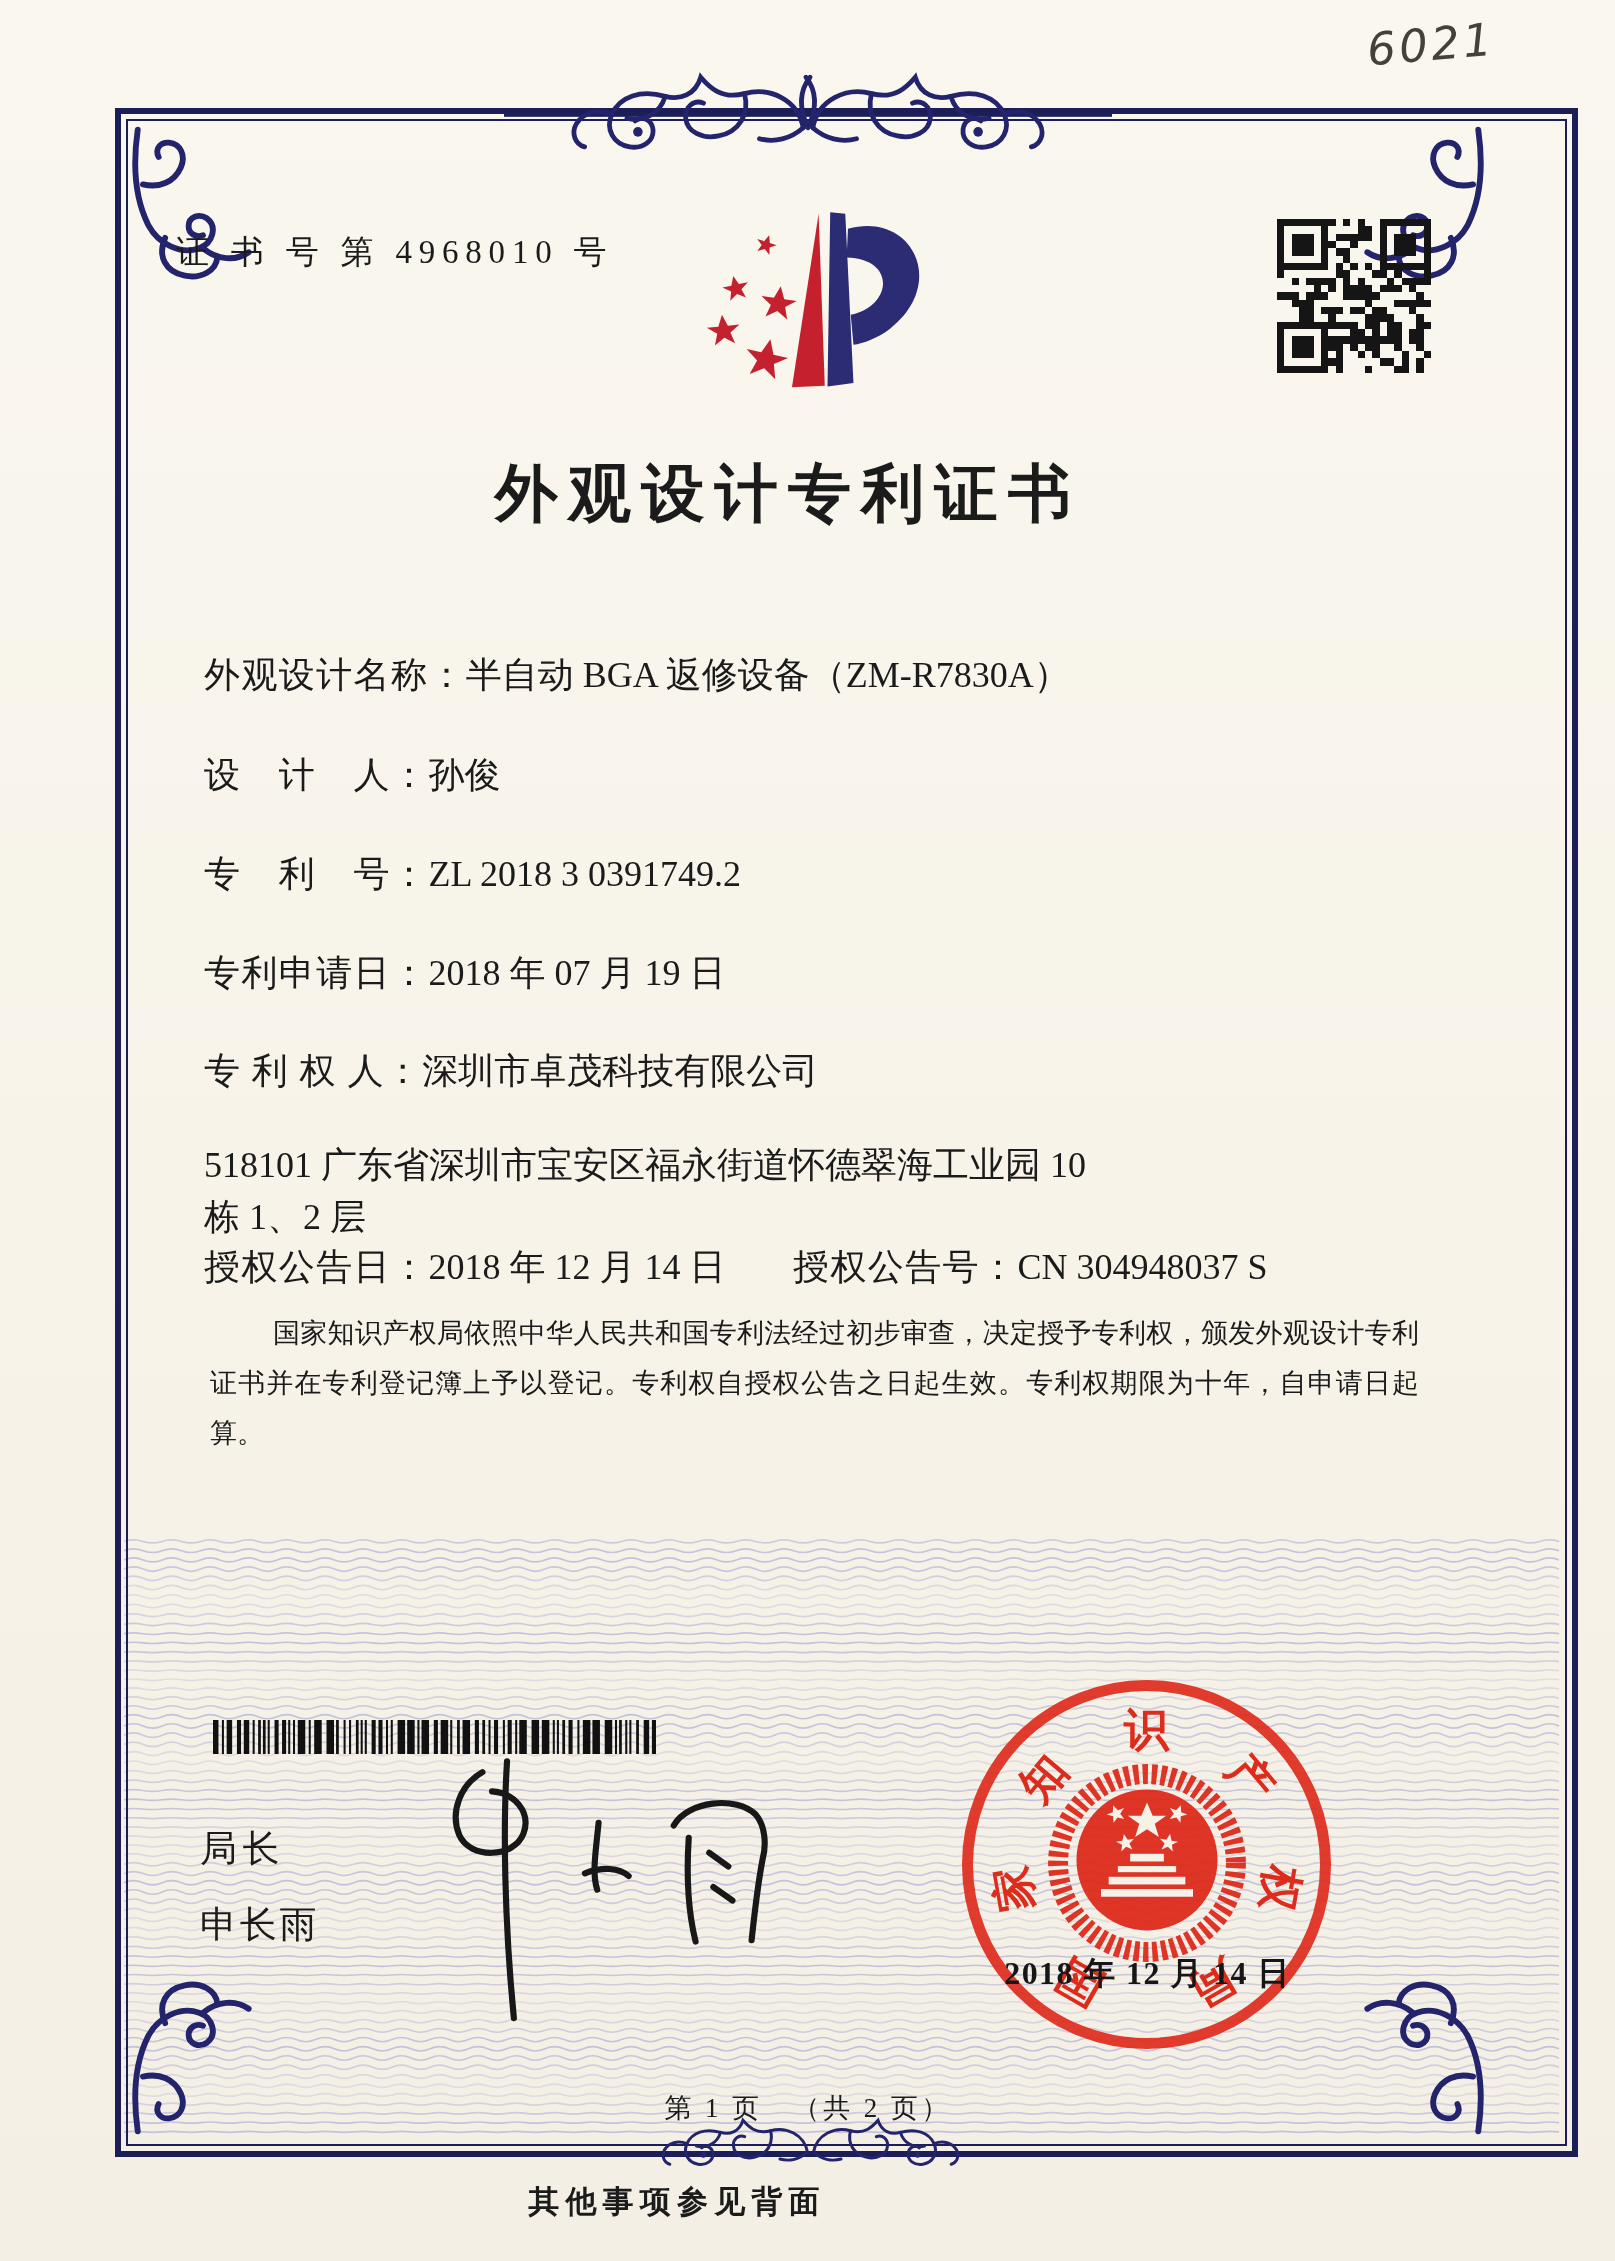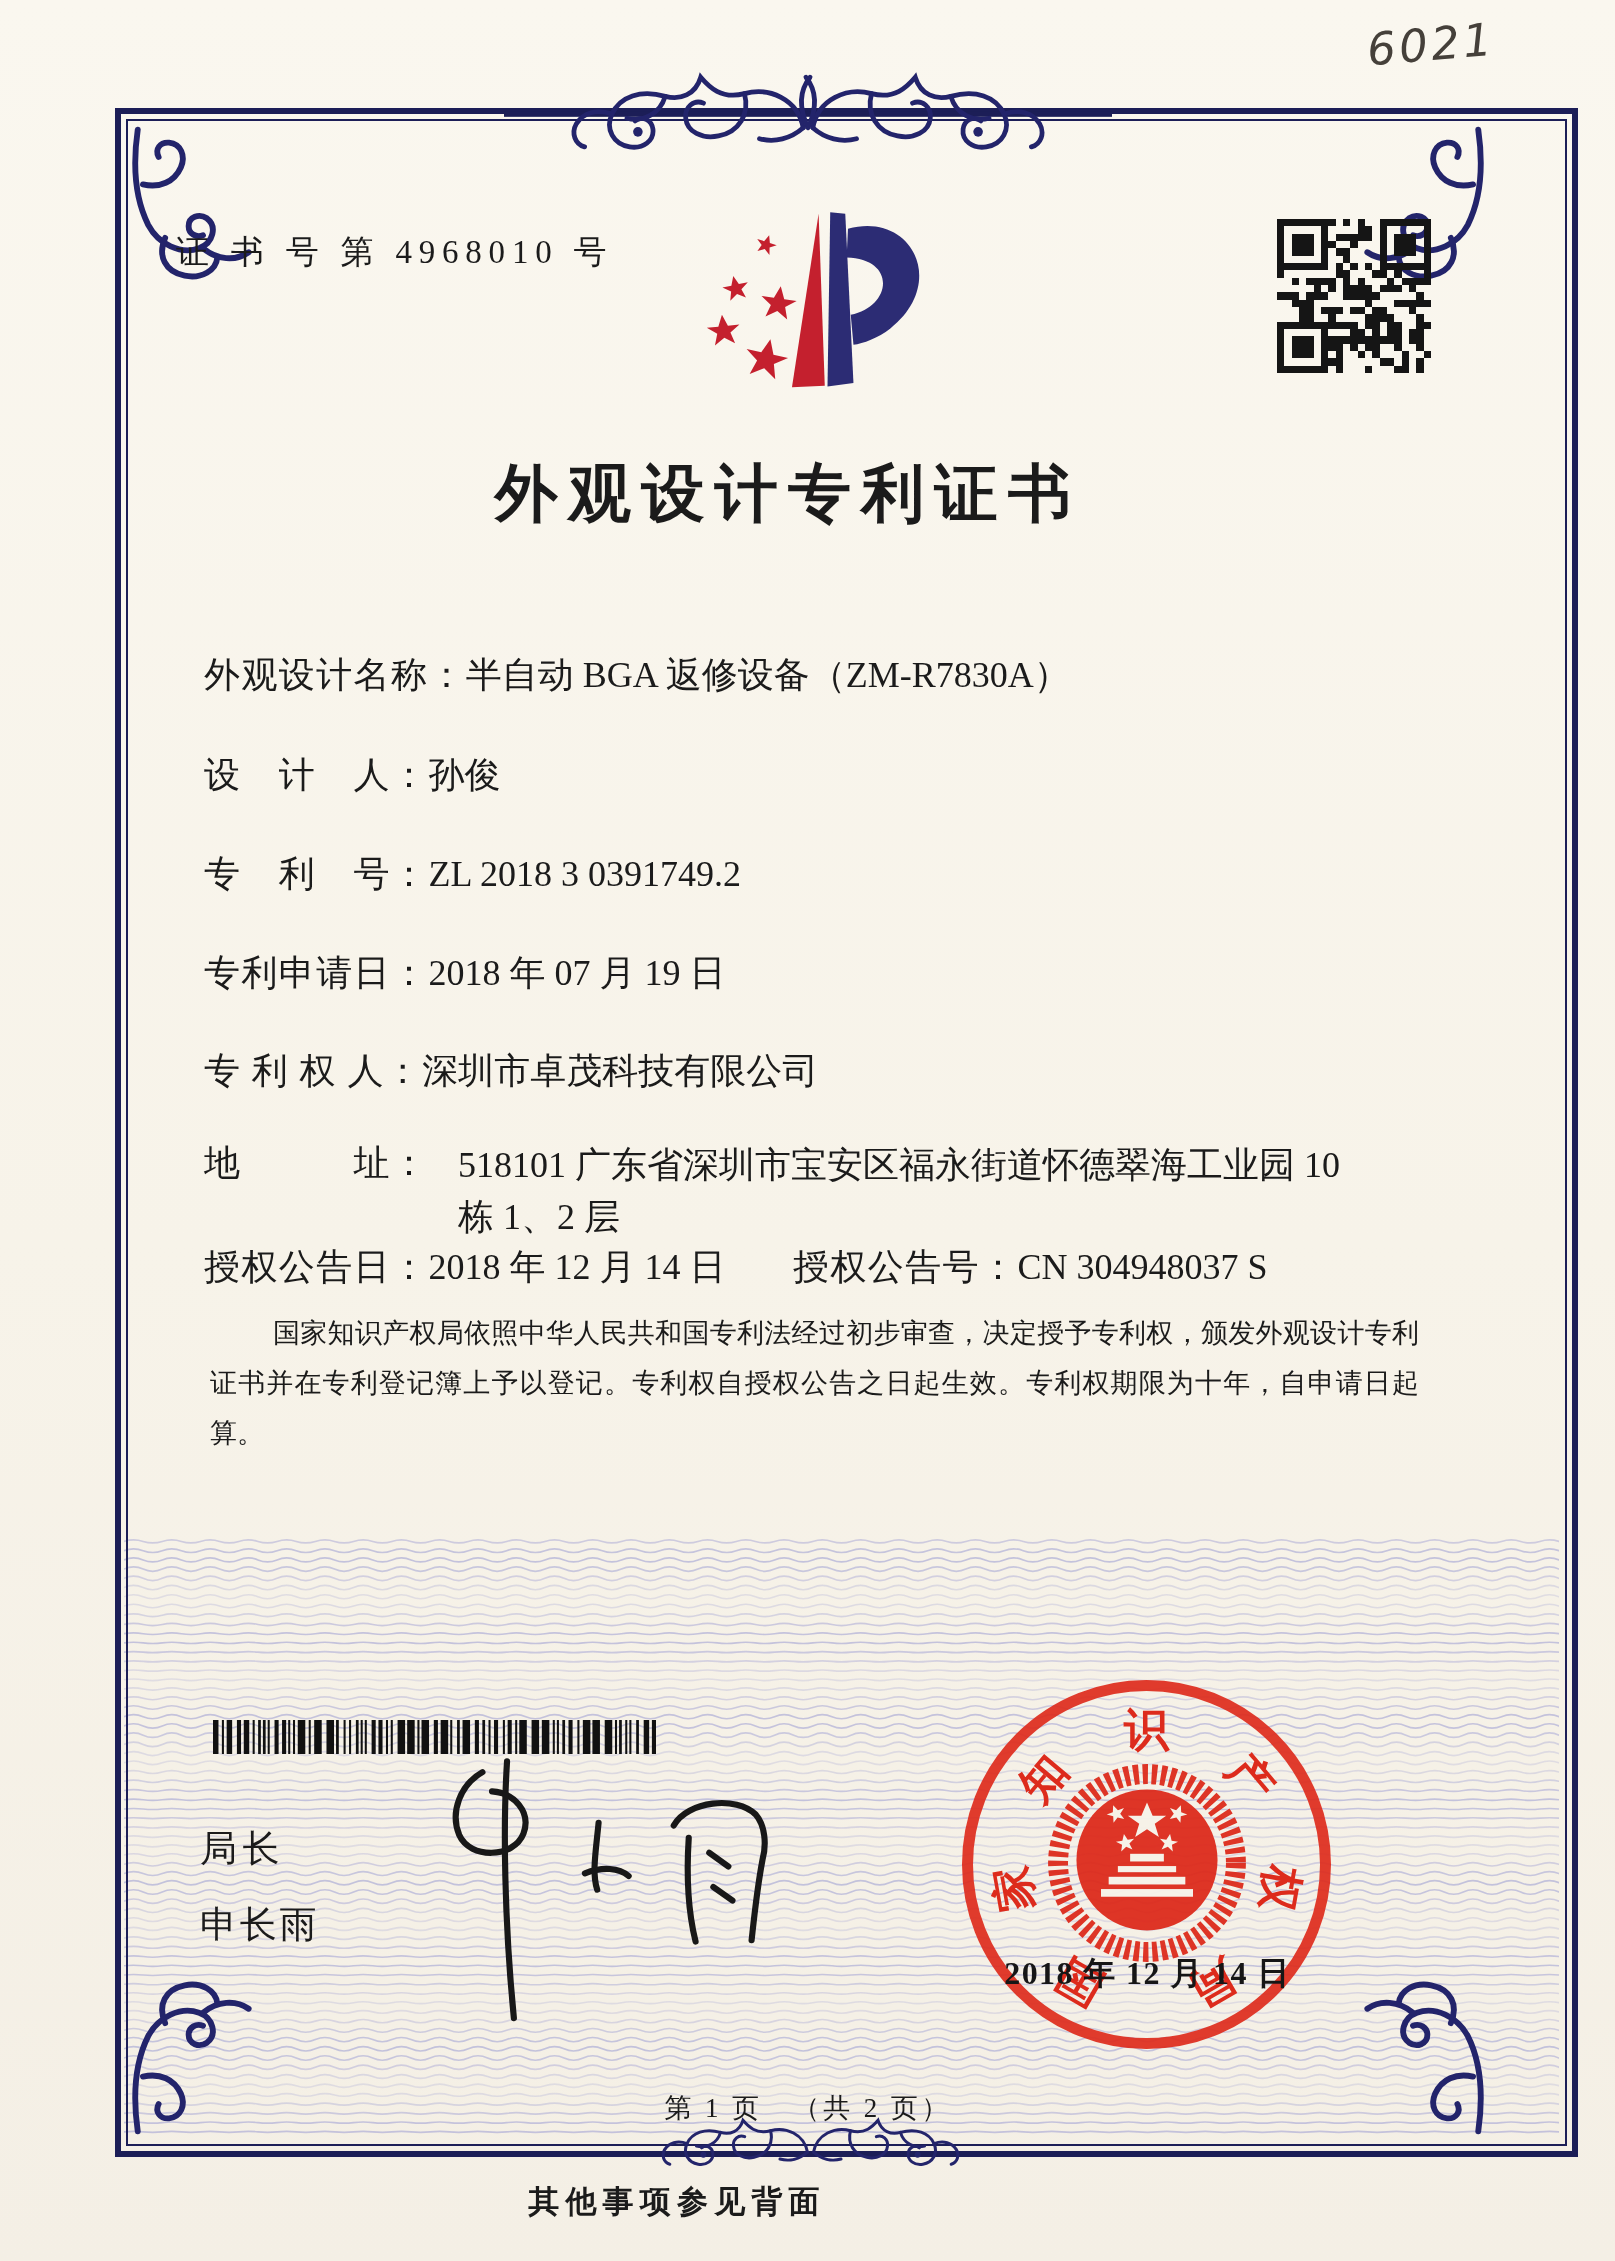--- a/index.html
+++ b/index.html
@@ -25,21 +25,21 @@
   .corner.br{left:1353px;top:1977px;transform:scale(-1,-1);}
   
   .handwritten{left:1367px;top:18px;font-family:"DejaVu Sans",sans-serif;font-style:italic;
     font-size:45px;color:#45403a;transform:rotate(-5deg);letter-spacing:3.4px;}
   .cert-no{left:176px;top:230px;font-size:33px;letter-spacing:6.8px;}
   .logo{left:684px;top:200px;width:246px;height:220px;}
   .qr{left:1277px;top:219px;width:154px;height:154px;}
   .title{left:0;width:1576px;top:451px;text-align:center;font-size:63px;font-weight:bold;letter-spacing:10.3px;}
   
   .row{position:absolute;left:204px;font-size:36px;white-space:nowrap;}
-  .row .lab{letter-spacing:1.4px;}
+  .row .lab{letter-spacing:1.4px;margin-top:12px;}
   .r1{top:651px;} .r2{top:751px;} .r3{top:850px;text-align:right;} .r4{top:949px;} .r5{top:1047px;}
   .r-addr{top:1139px;display:flex;white-space:normal;}
   .r-addr .lab{flex:0 0 254px;letter-spacing:1.4px;}
   .r-addr .val{width:889px;line-height:1.45;}
   .r7{top:1243px;text-align:right;}
   .r7 .g2{position:absolute;left:589px;top:0;white-space:nowrap;}
   
   .body-text{left:202px;top:1300px;width:1225px;}
   .body-text p{margin:8px;font-size:27px;line-height:50px;text-align:justify;text-indent:63px;}
   
@@ -449,21 +449,20 @@
 <div class="row r3">
   <span class="lab">专　利　号：</span><span class="val">ZL 2018 3 0391749.2</span>
 </div>
 <div class="row r4">
   <span class="lab">专利申请日：</span><span class="val">2018 年 07 月 19 日</span>
 </div>
 <div class="row r5">
   <span class="lab">专 利 权 人：</span><span class="val">深圳市卓茂科技有限公司</span>
 </div>
 <div class="row r-addr">
-  <span class="lab">地　　　址：</span>
     <span class="val">518101 广东省深圳市宝安区福永街道怀德翠海工业园 10 栋 1、2 层</span>
 </div>
 <div class="row r7">
   <span><span class="lab">授权公告日：</span><span class="val">2018 年 12 月 14 日</span></span>
   <span class="g2"><span class="lab">授权公告号：</span><span class="val">CN 304948037 S</span></span>
 </div>
 
 <div class="abs body-text">
   <p>国家知识产权局依照中华人民共和国专利法经过初步审查，决定授予专利权，颁发外观设计专利证书并在专利登记簿上予以登记。专利权自授权公告之日起生效。专利权期限为十年，自申请日起算。</p>
 </div>

